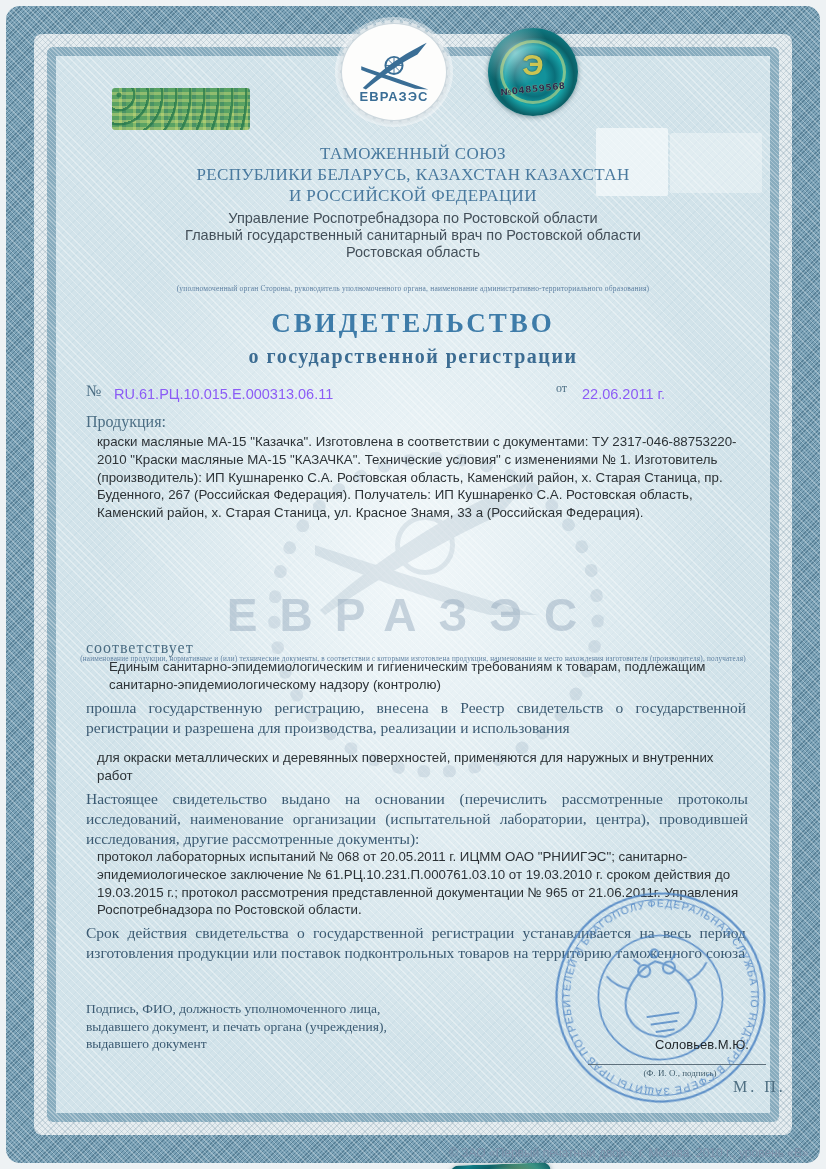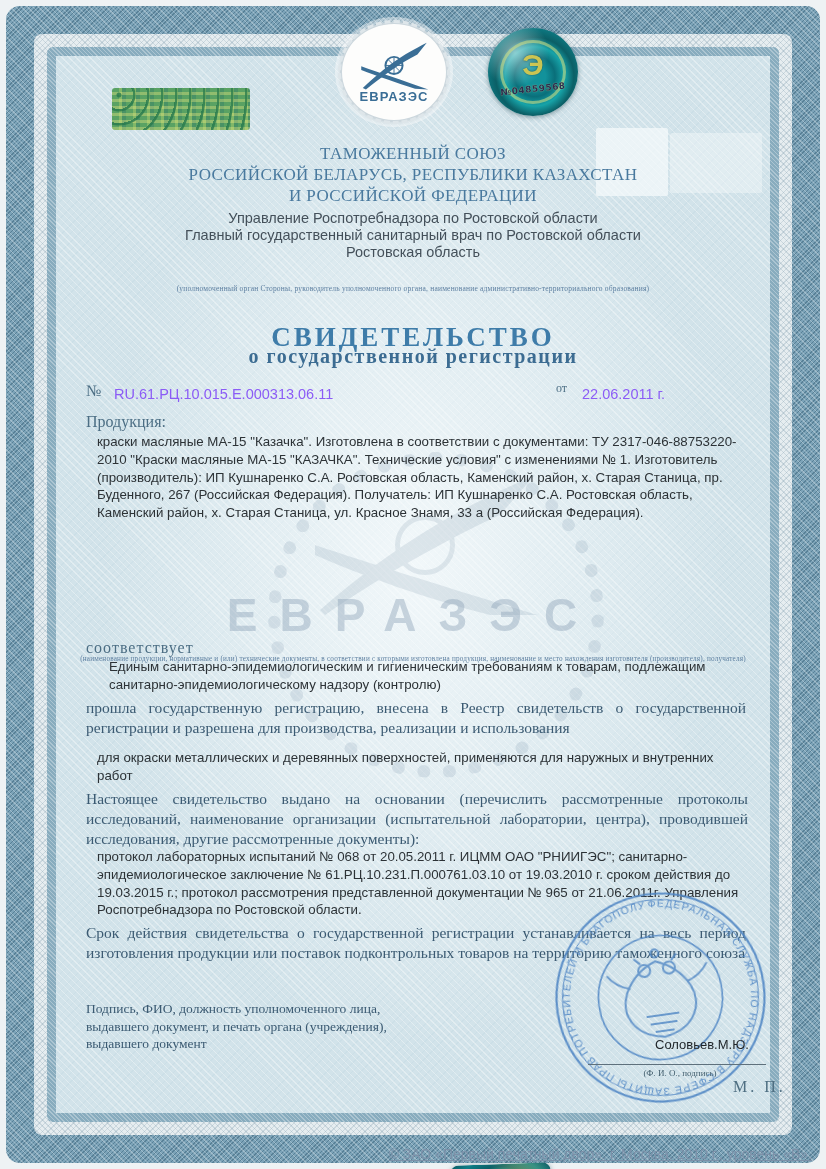--- a/index.html
+++ b/index.html
@@ -36,21 +36,21 @@
   .hdr{color:#49799e;font-weight:normal;font-size:17px;line-height:21px;letter-spacing:.4px;}
   .auth{color:#44505a;font-size:14.5px;line-height:17.5px;}
   .tinycap{color:#5d7fa0;font-size:7.5px;letter-spacing:.2px;}
   .title{color:#3e7ca9;font-weight:bold;font-size:27px;letter-spacing:3px;}
   .subtitle{color:#3c6c92;font-size:20px;letter-spacing:1.5px;font-weight:bold;}
   .lbl{color:#4c6e84;font-size:16px;}
   .val{color:#8b5cf6;font-size:14.5px;}
   .body{color:#2c3236;font-size:13.3px;line-height:1.34;}
   .serifp{color:#3b5a72;font-size:15.5px;line-height:1.3;text-align:justify;}
   .serial{color:#a23a33;font-weight:bold;font-size:20px;letter-spacing:2px;font-family:"DejaVu Serif",serif;}
-  .footer{color:#7c90a8;font-size:14px;text-decoration:underline;}
+  .footer{color:#7c90a8;font-size:12px;}
   
   .seal{width:104px;height:96px;border-radius:50%;background:#fdfdfc;
         border:2px solid #ccd7dd;outline:3px dashed #dee6ea;outline-offset:-1px;
         display:flex;flex-direction:column;align-items:center;justify-content:center;
         box-shadow:0 0 0 5px rgba(255,255,255,.45), 0 1px 4px rgba(60,90,110,.35);}
   .seal-label{color:#3a6e96;font-weight:bold;font-size:13px;letter-spacing:1px;
         font-family:"Liberation Sans",sans-serif;margin-top:-4px;}
   
   .holo-round{width:90px;height:88px;border-radius:50%;
         background:
@@ -119,28 +119,28 @@
     <div class="holo-glyph">Э</div>
     <div class="holo-num">№04859568</div>
   </div>
 
   <div class="abs strip" style="left:112px;top:88px;"></div>
 
   <div class="abs patch" style="left:596px;top:128px;width:72px;height:68px;"></div>
   <div class="abs patch" style="left:670px;top:133px;width:92px;height:60px;opacity:.6;"></div>
 
   <div class="abs center hdr" style="top:143px;">ТАМОЖЕННЫЙ СОЮЗ</div>
-  <div class="abs center hdr" style="top:164px;">РОССИЙСКОЙ БЕЛАРУСЬ, РЕСПУБЛИКИ КАЗАХСТАН</div>
+  <div class="abs center hdr" style="top:164px;">РЕСПУБЛИКИ БЕЛАРУСЬ, КАЗАХСТАН КАЗАХСТАН</div>
   <div class="abs center hdr" style="top:185px;">И РОССИЙСКОЙ ФЕДЕРАЦИИ</div>
   <div class="abs center auth sans" style="top:210px;">Управление Роспотребнадзора по Ростовской области</div>
   <div class="abs center auth sans" style="top:227px;">Главный государственный санитарный врач по Ростовской области</div>
   <div class="abs center auth sans" style="top:244px;">Ростовская область</div>
   <div class="abs center tinycap" style="top:284px;">(уполномоченный орган Стороны, руководитель уполномоченного органа, наименование административно-территориального образования)</div>
 
-  <div class="abs center title" style="top:322px;">СВИДЕТЕЛЬСТВО</div>
+  <div class="abs center title" style="top:308px;">СВИДЕТЕЛЬСТВО</div>
   <div class="abs center subtitle" style="top:345px;">о государственной регистрации</div>
 
   <div class="abs lbl" style="left:86px;top:382px;">№</div>
   <div class="abs val sans" style="left:114px;top:386px;">RU.61.РЦ.10.015.Е.000313.06.11</div>
   <div class="abs lbl" style="left:556px;top:381px;font-size:12px;">от</div>
   <div class="abs val sans" style="left:582px;top:386px;">22.06.2011 г.</div>
 
   <div class="abs lbl" style="left:86px;top:413px;">Продукция:</div>
   <div class="abs body sans" style="left:97px;top:433px;width:652px;">краски масляные МА-15 "Казачка". Изготовлена в соответствии с документами: ТУ 2317-046-88753220-2010 "Краски масляные МА-15 "КАЗАЧКА". Технические условия" с изменениями № 1. Изготовитель (производитель): ИП Кушнаренко С.А. Ростовская область, Каменский район, х. Старая Станица, пр. Буденного, 267 (Российская Федерация).  Получатель: ИП Кушнаренко С.А. Ростовская область, Каменский район, х. Старая Станица, ул. Красное Знамя, 33 а (Российская Федерация).</div>
   <div class="abs center tinycap" style="top:655px;font-size:7.2px;">(наименование продукции, нормативные и (или) технические документы, в соответствии с которыми изготовлена продукция, наименование и место нахождения изготовителя (производителя), получателя)</div>

